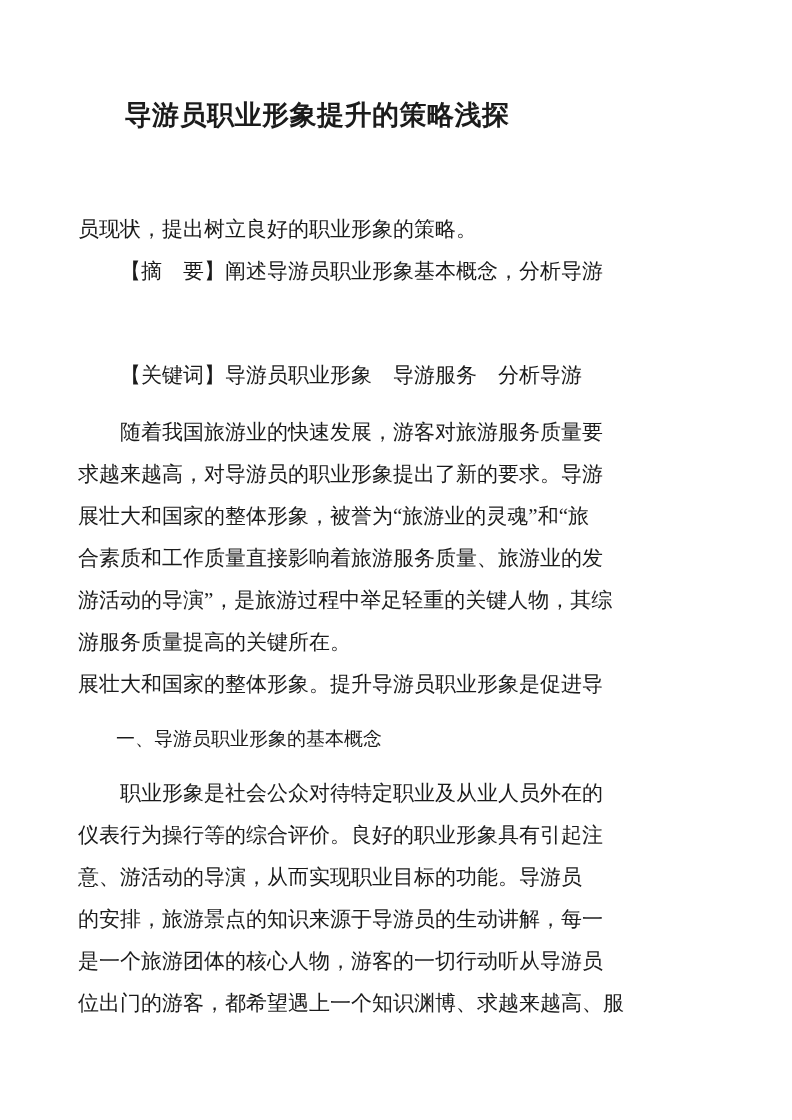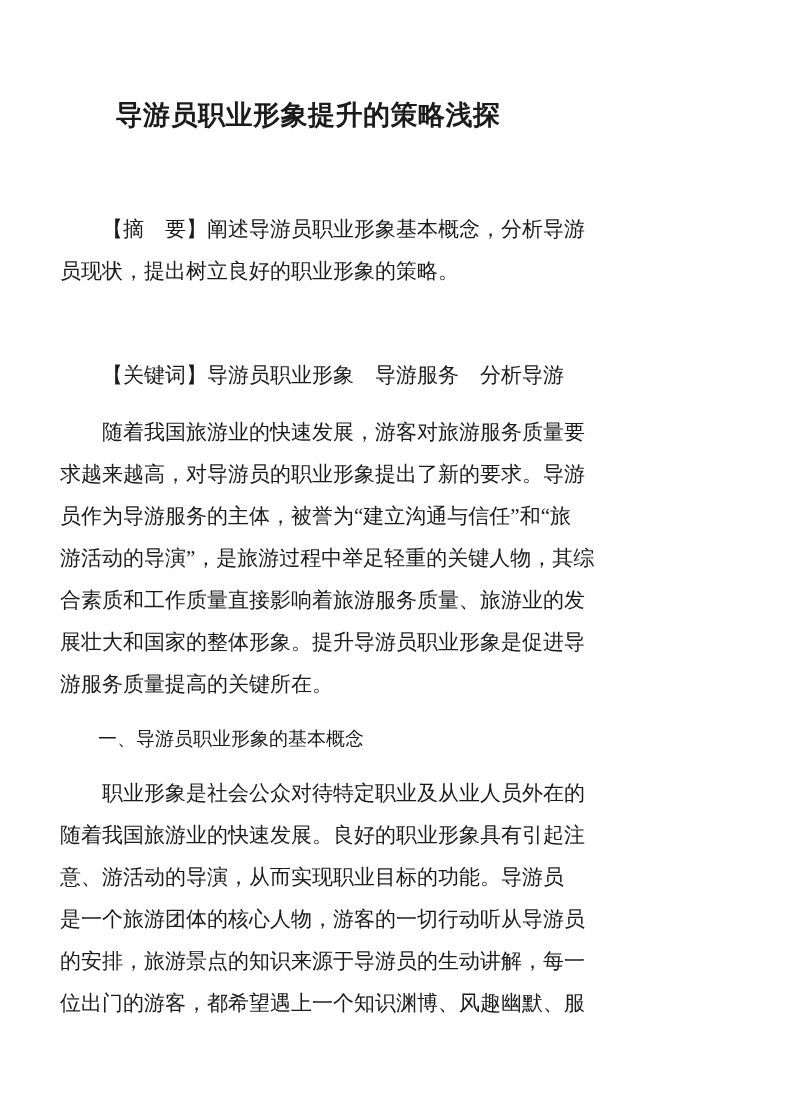--- a/index.html
+++ b/index.html
@@ -11,21 +11,21 @@
     height: 1120px;
     background: #ffffff;
     font-family: "Liberation Serif", serif;
     color: #1b1b1b;
     overflow: hidden;
   }
   .page {
     box-sizing: border-box;
     width: 660px;
     height: 1120px;
-    padding: 0 129px 0 60px;
+    padding: 0 129px 0 78px;
     background: #ffffff;
   }
   .doc-title {
     margin: 0;
     padding-top: 95px;
     margin-left: 25px;
     font-size: 27px;
     font-weight: bold;
     line-height: 40px;
     text-align: center;
@@ -60,44 +60,44 @@
   }
 </style>
 </head>
 <body style="color: rgb(27, 27, 27); background: rgb(255, 255, 255);">
 
 <div class="page">
 
   <h1 class="doc-title">导游员职业形象提升的策略浅探</h1>
 
   <div class="block abstract">
+    <div class="line lastline">员现状，提出树立良好的职业形象的策略。</div>
     <div class="line first">【摘　要】阐述导游员职业形象基本概念，分析导游</div>
-    <div class="line lastline">员现状，提出树立良好的职业形象的策略。</div>
   </div>
 
   <div class="block keywords">
     <div class="line first lastline">【关键词】导游员职业形象　导游服务　分析导游</div>
   </div>
 
   <div class="block para-1">
     <div class="line first">随着我国旅游业的快速发展，游客对旅游服务质量要</div>
     <div class="line">求越来越高，对导游员的职业形象提出了新的要求。导游</div>
-    <div class="line">员作为导游服务的主体，被誉为“建立沟通与信任”和“旅</div>
+    <div class="line">展壮大和国家的整体形象，被誉为“旅游业的灵魂”和“旅</div>
+    <div class="line">合素质和工作质量直接影响着旅游服务质量、旅游业的发</div>
     <div class="line">游活动的导演”，是旅游过程中举足轻重的关键人物，其综</div>
-    <div class="line">合素质和工作质量直接影响着旅游服务质量、旅游业的发</div>
+    <div class="line lastline">游服务质量提高的关键所在。</div>
     <div class="line">展壮大和国家的整体形象。提升导游员职业形象是促进导</div>
-    <div class="line lastline">游服务质量提高的关键所在。</div>
   </div>
 
   <div class="block heading">
     <div class="line first lastline">一、导游员职业形象的基本概念</div>
   </div>
 
   <div class="block para-2">
     <div class="line first">职业形象是社会公众对待特定职业及从业人员外在的</div>
-    <div class="line">随着我国旅游业的快速发展。良好的职业形象具有引起注</div>
+    <div class="line">仪表行为操行等的综合评价。良好的职业形象具有引起注</div>
     <div class="line">意、游活动的导演，从而实现职业目标的功能。导游员</div>
+    <div class="line">的安排，旅游景点的知识来源于导游员的生动讲解，每一</div>
     <div class="line">是一个旅游团体的核心人物，游客的一切行动听从导游员</div>
-    <div class="line">的安排，旅游景点的知识来源于导游员的生动讲解，每一</div>
-    <div class="line">位出门的游客，都希望遇上一个知识渊博、风趣幽默、服</div>
+    <div class="line">位出门的游客，都希望遇上一个知识渊博、求越来越高、服</div>
   </div>
 
 </div>
 
 </body></html>

